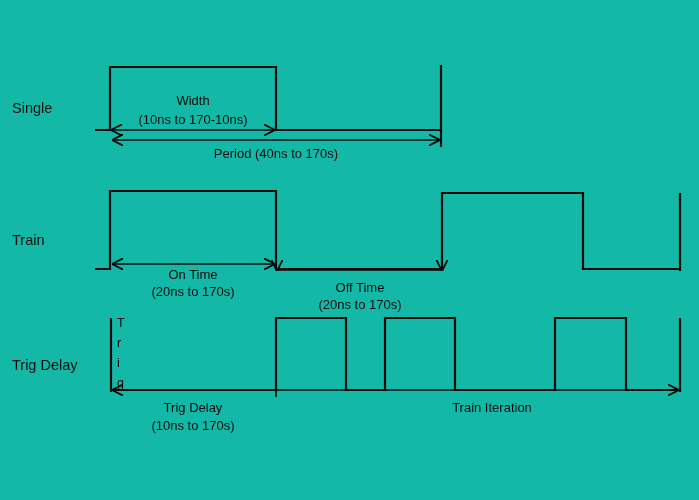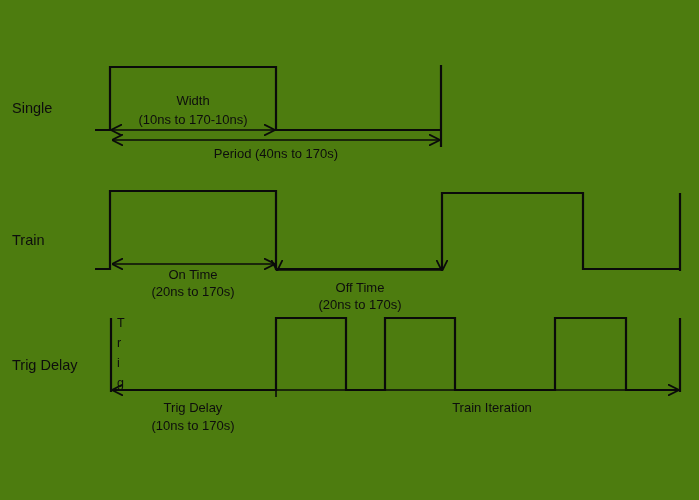--- a/index.html
+++ b/index.html
@@ -12,21 +12,21 @@
     width: 699px;
     height: 500px;
     font-family: "Liberation Sans", sans-serif;
     color: #111111;
     overflow: hidden;
   }
   #diagram-root {
     position: relative;
     width: 699px;
     height: 500px;
-    background: #4d7c0f;
+    background: #14b8a6;
   }
   #timing-svg {
     position: absolute;
     left: 0;
     top: 0;
     width: 699px;
     height: 500px;
     display: block;
   }
   .row-label {

